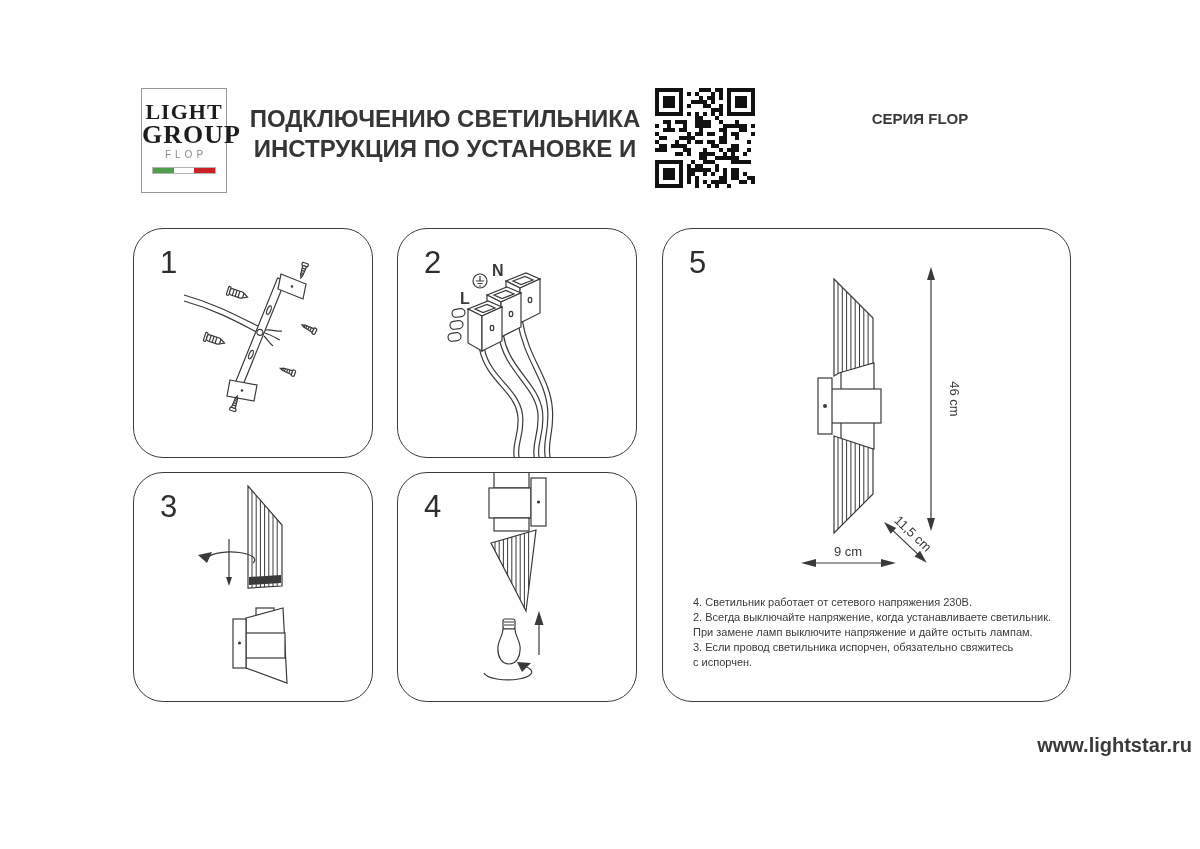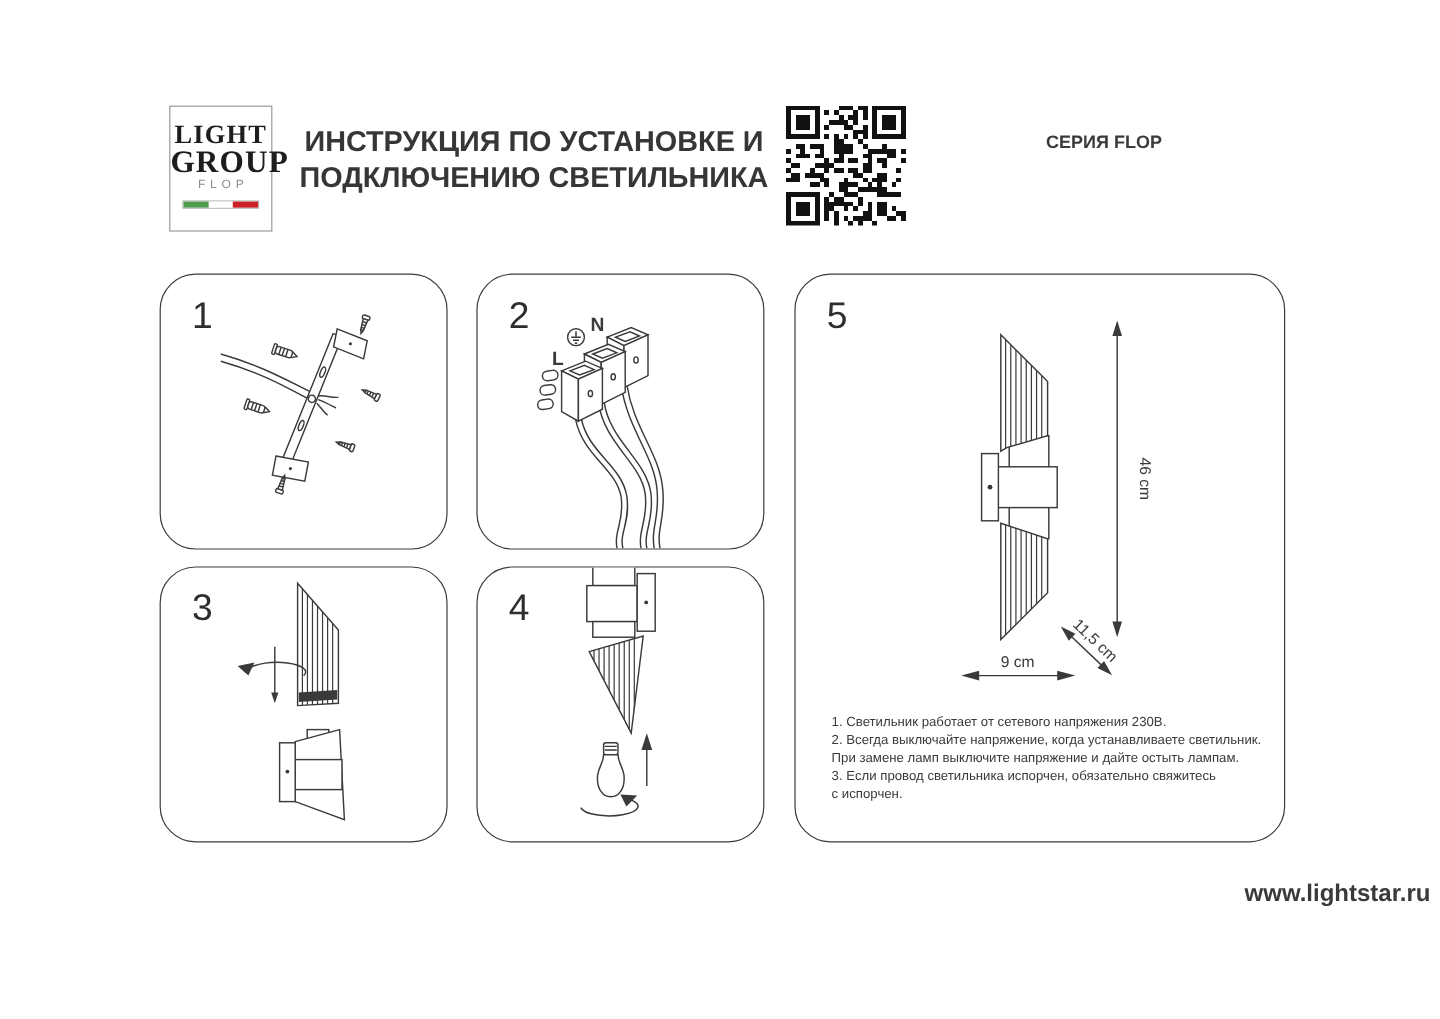--- a/index.html
+++ b/index.html
@@ -54,22 +54,22 @@
     <div class="logo-star">GROUP</div>
     <div class="logo-group">FLOP</div>
     <div class="logo-flag">
       <div style="background:#4f9e4c"></div>
         <div style="background:#ffffff"></div>
         <div style="background:#cb2026"></div>
     </div>
   </div>
 
   <div class="title-block">
+    <div>ПОДКЛЮЧЕНИЮ СВЕТИЛЬНИКА</div>
     <div>ИНСТРУКЦИЯ ПО УСТАНОВКЕ И</div>
-    <div>ПОДКЛЮЧЕНИЮ СВЕТИЛЬНИКА</div>
   </div>
 
   <div class="qr-wrap">
     <svg id="qr-svg" width="100" height="100" viewBox="0 0 25 25" shape-rendering="crispEdges">
         <rect x="0" y="0" width="25" height="25" fill="#fff"></rect>
         <rect x="11" y="0" width="1" height="1" fill="#111"></rect>
         <rect x="12" y="0" width="1" height="1" fill="#111"></rect>
         <rect x="13" y="0" width="1" height="1" fill="#111"></rect>
         <rect x="15" y="0" width="1" height="1" fill="#111"></rect>
         <rect x="16" y="0" width="1" height="1" fill="#111"></rect>
@@ -515,21 +515,21 @@
       <g>
         <g transform="translate(221,293) rotate(43.6)">
           <polygon points="0,0 13,-4 13,4" class="solid"></polygon>
           <line x1="11" y1="0" x2="48" y2="0" class="ink"></line>
           <polygon points="59,0 46,-4 46,4" class="solid"></polygon>
           <text x="29" y="-7" text-anchor="middle" font-size="13">11,5 cm</text>
         </g>
       </g>
     </svg>
     <div class="notes">
-      <div>1. Светильник работает от сетевого напряжения 230В.</div>
+      <div>4. Светильник работает от сетевого напряжения 230В.</div>
       <div>2. Всегда выключайте напряжение, когда устанавливаете светильник.</div>
       <div>При замене ламп выключите напряжение и дайте остыть лампам.</div>
       <div>3. Если провод светильника испорчен, обязательно свяжитесь</div>
       <div>с испорчен.</div>
     </div>
   </div>
 
   <div class="footer">www.lightstar.ru</div>
 
 </div>

